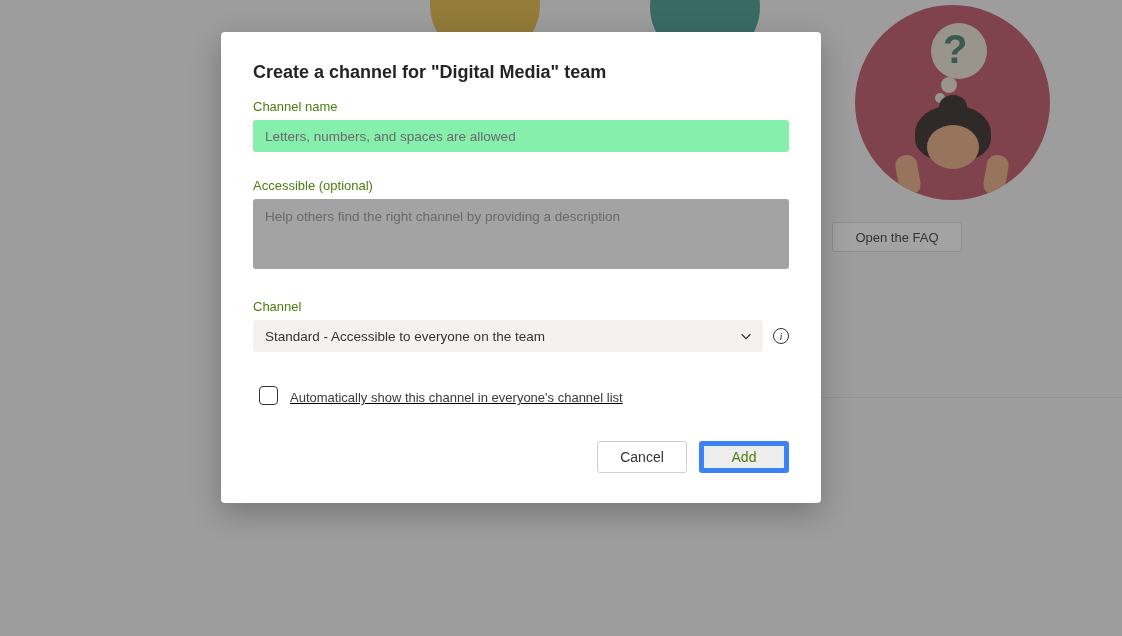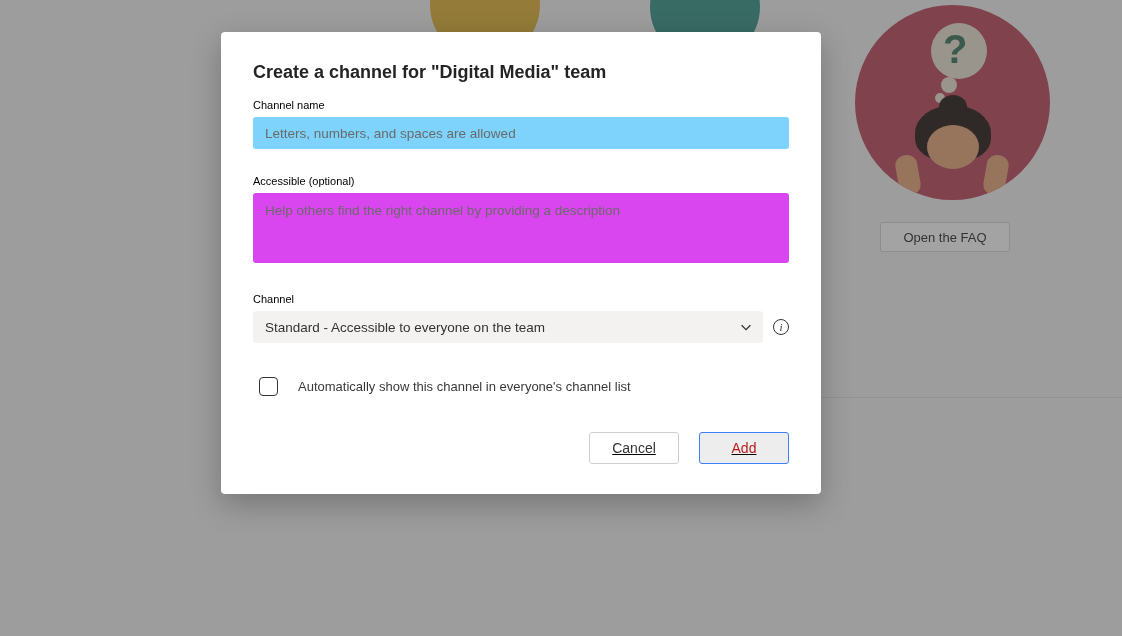--- a/index.html
+++ b/index.html
@@ -30,21 +30,21 @@
     .qmark { position:absolute; left:88px; top:22px; font-size:40px; font-weight:700; color:#3e7a63; }
     .bubble-s1 { position:absolute; width:16px; height:16px; border-radius:50%; background:#ede4d6; left:86px; top:72px;}
     .bubble-s2 { position:absolute; width:10px; height:10px; border-radius:50%; background:#ede4d6; left:80px; top:88px;}
     .th-hair { position:absolute; width:76px; height:56px; background:#2d241f; border-radius:50% 50% 40% 40%; left:60px; top:100px;}
     .th-bun  { position:absolute; width:28px; height:24px; background:#2d241f; border-radius:50%; left:84px; top:90px;}
     .th-face { position:absolute; width:52px; height:44px; background:#e9a97f; border-radius:50%; left:72px; top:120px;}
     .th-arm-l{ position:absolute; width:22px; height:40px; background:#e9a97f; border-radius:10px; left:42px; top:150px; transform:rotate(-10deg);}
     .th-arm-r{ position:absolute; width:22px; height:40px; background:#e9a97f; border-radius:10px; left:130px; top:150px; transform:rotate(10deg);}
 
     .faq-btn {
-      position: absolute; left: 880px; top: 222px;
+      position: absolute; left: 832px; top: 222px;
       width: 130px; height: 30px;
       background: #fff; border: 1px solid #d8d8d8; border-radius: 2px;
       font-size: 13px; color: #333; display:flex; align-items:center; justify-content:center;
       cursor: pointer;
     }
     .bg-line {
       position:absolute; left:222px; right:0; top:397px; height:1px; background:#e0e0e0;
     }
 
     .overlay {
@@ -58,32 +58,32 @@
       width: 600px;
       background: #fff;
       border-radius: 4px;
       box-shadow: 0 10px 30px rgba(0,0,0,0.25);
       padding: 30px 32px 30px 32px;
     }
     .dialog-title {
       font-size: 18px; font-weight: 700; color: #242424; margin-bottom: 16px;
     }
     .field-label {
-      font-size: 11px; color: #000000; margin-bottom: 6px; display:block;
+      font-size: 13px; color: #4d7c0f; margin-bottom: 6px; display:block;
     }
     .text-input {
       width: 100%; height: 32px;
-      background: #7dd3fc; border: none; border-radius: 3px;
+      background: #86efac; border: none; border-radius: 3px;
       padding: 0 12px; font-size: 13.5px; color: #333;
       outline: none;
     }
     .text-input::placeholder { color: #6a6a6a; }
     .textarea-input {
       width: 100%; height: 70px;
-      background: #d946ef; border: none; border-radius: 3px;
+      background: #a3a3a3; border: none; border-radius: 3px;
       padding: 10px 12px; font-size: 13.5px; color: #333;
       outline: none; resize: none; font-family: inherit;
     }
     .textarea-input::placeholder { color: #6a6a6a; }
     .field-block { margin-bottom: 26px; }
     .privacy-row {
       display:flex; align-items:center; gap:10px;text-align:center;
     }
     .select-box {
       flex:1; display:flex; align-items:center; justify-content:space-between;
@@ -93,41 +93,42 @@
     .select-text { font-size: 13.5px; color:#333; }
     .chevron { width:14px; height:14px; }
     .chevron svg { stroke:#333; stroke-width:1.5; fill:none; }
     .info-icon {
       width:16px; height:16px; border:1px solid #333; border-radius:50%;
       display:flex; align-items:center; justify-content:center;
       font-size:11px; font-style:italic; font-family: Georgia, serif; color:#333;
       cursor: default;
     }
     .checkbox-row {
-      display:flex; align-items:center; gap:20px; margin-top: 34px;
+      display:flex; align-items:flex-end; gap:12px; margin-top: 34px;
       margin-left: 6px;
+      text-decoration: underline;
     }
     .checkbox {
       width:19px; height:19px; border:1.5px solid #333; border-radius:4px;
       background:#fff; cursor:pointer;
     }
     .checkbox-label { font-size: 13px; color:#3a3a3a; }
     .dialog-footer {
-      display:flex; justify-content:flex-end; gap:20px; margin-top: 36px; text-decoration: underline;
+      display:flex; justify-content:flex-end; gap:12px; margin-top: 36px;
     }
     .btn {
       min-width: 90px; height: 32px; border-radius: 3px;
       font-size: 14px; display:flex; align-items:center; justify-content:center;
       cursor:pointer;
     }
     .btn-secondary {
       background:#fff; border:1px solid #cfcfcf; color:#333;
     }
     .btn-primary-disabled {
-      background:#ededed; border:1px solid #3b82f6; color:#b91c1c;
+      background:#ededed; border:5px solid #3b82f6; color:#4d7c0f;
       cursor: default;
     }
   </style>
 </head>
 <body>
 
 <div class="backdrop">
   <div class="bg-circle yellow"></div>
   <div class="bg-circle teal"></div>
   <div class="bg-circle rose">

